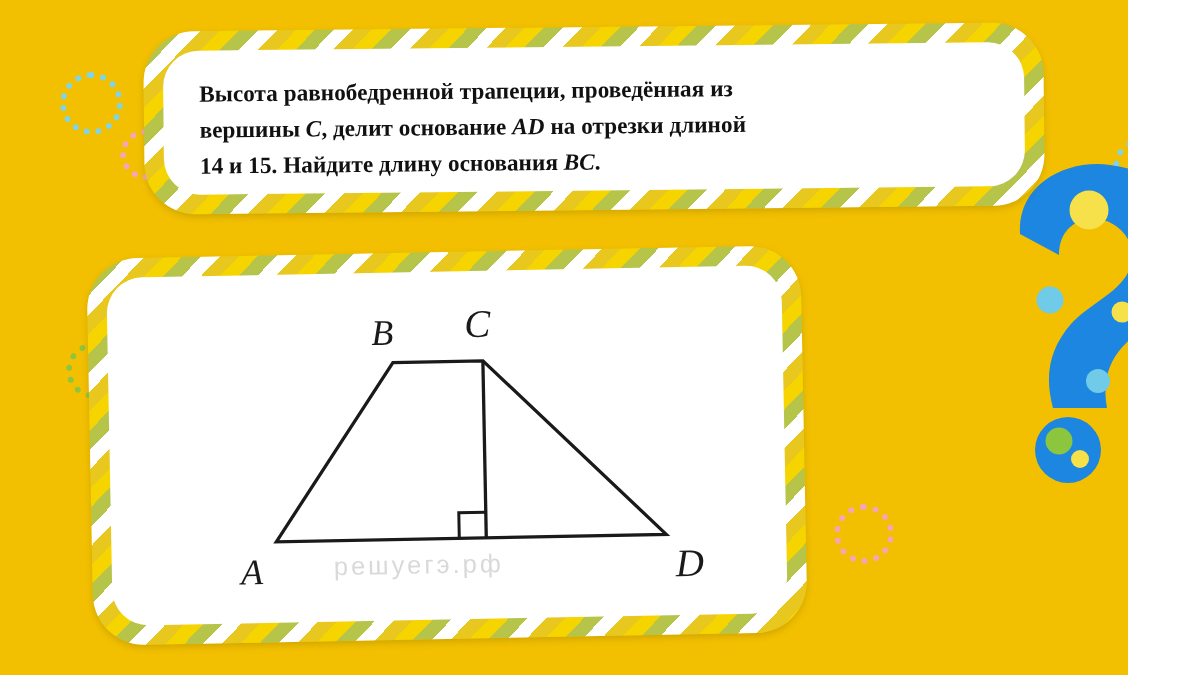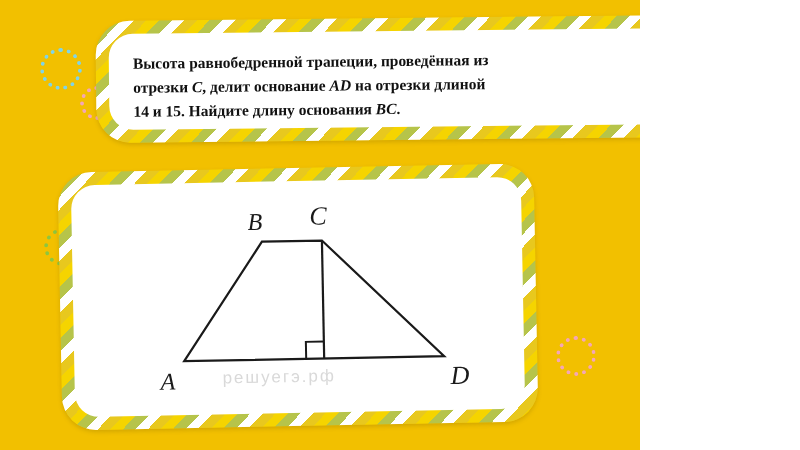--- a/index.html
+++ b/index.html
@@ -7,21 +7,21 @@
     padding: 0;
   }
   body {
     width: 800px;
     height: 450px;
     overflow: hidden;
     font-family: "Liberation Serif", serif;
   }
   .slide {
     position: relative;
-    width: 640px;
+    width: 752px;
     height: 450px;
     background: #F2C000;
     overflow: hidden;
   }
 
   
   .dot-ring {
     position: absolute;
     border-radius: 50%;
     border-style: dotted;
@@ -130,21 +130,21 @@
     <circle cx="60" cy="96" r="9" fill="#6FCBE8"></circle>
     <circle cx="108" cy="104" r="7" fill="#F7E14A"></circle>
     <circle cx="92" cy="150" r="8" fill="#6FCBE8"></circle>
     <circle cx="118" cy="24" r="6" fill="#6FCBE8"></circle>
   </svg>
 
   <div class="frame" id="text-frame">
     <div class="frame-inner">
       <div class="problem-text">
         <span>Высота равнобедренной трапеции, проведённая из</span><br>
-        <span>отрезки </span><i>C</i><span>, делит основание </span><i>AD</i><span> на отрезки длиной</span><br>
+        <span>вершины </span><i>C</i><span>, делит основание </span><i>AD</i><span> на отрезки длиной</span><br>
         <span>14 и 15. Найдите длину основания </span><i>BC</i><span>.</span>
       </div>
     </div>
   </div>
 
   <div class="frame" id="figure-frame">
     <div class="frame-inner">
 
       <svg id="figure-svg" width="450" height="232" viewBox="0 0 450 232">
 

